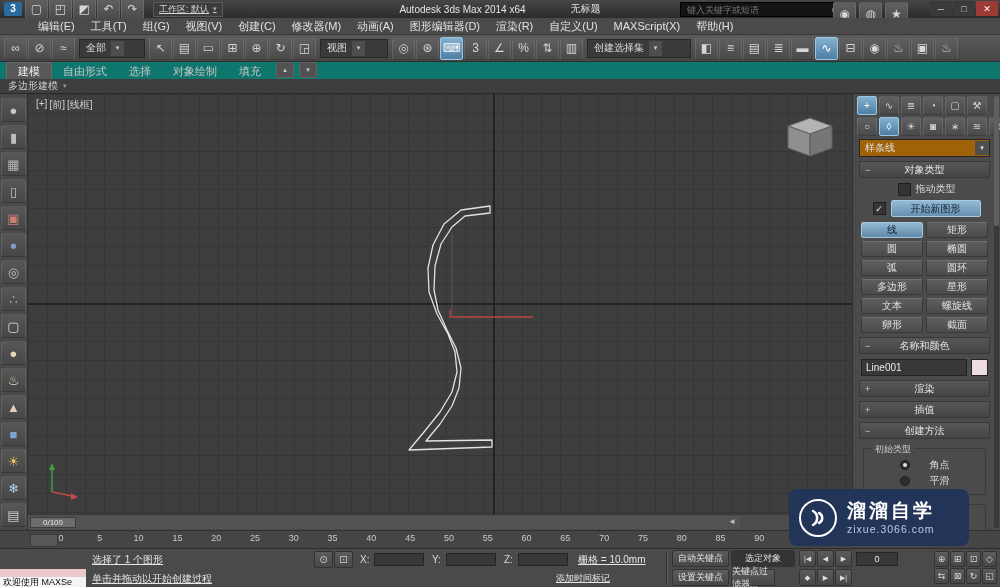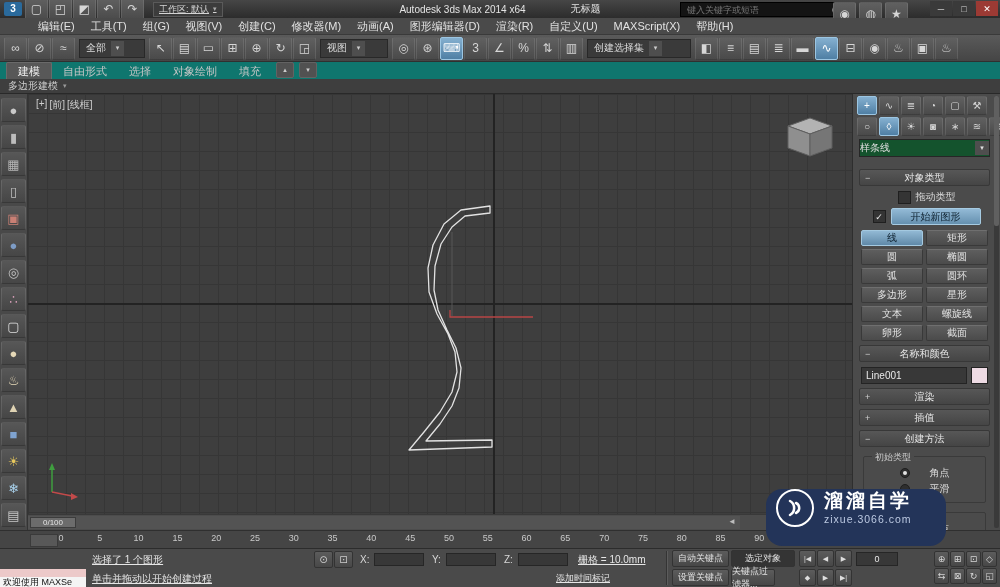--- a/index.html
+++ b/index.html
@@ -61,21 +61,21 @@
   #time-slider{position:absolute;left:0;bottom:0;width:100%;height:15px;background:#4c4c4c;border-top:1px solid #393939;z-index:6;}
   #ts-track{position:absolute;left:0;top:1px;width:712px;height:13px;background:#535353;}
   #ts-handle{position:absolute;left:2px;top:2px;width:46px;height:11px;background:#6c6c6c;border:1px solid #3c3c3c;
     font-size:8px;color:#e5e5e5;display:flex;align-items:center;justify-content:center;box-sizing:border-box;}
   #ts-arrow{position:absolute;left:700px;top:2px;font-size:8px;color:#bdbdbd;}
 
   
   #cmd-panel{position:absolute;left:852px;top:94px;width:148px;height:436px;background:#4b4b4b;border-left:1px solid #2e2e2e;box-sizing:border-box;overflow:hidden;}
   .cp-iconrow{display:flex;gap:2px;padding:2px 4px 0 4px;}
   .cp-iconrow .ibtn{width:18px;height:17px;font-size:10px;}
-  .cp-drop{height:16px;margin:3px 10px 12px 6px;background:#14532d;border:1px solid #262626;display:flex;align-items:center;font-size:10px;color:#e0e0e0;}
+  .cp-drop{height:16px;margin:3px 10px 4px 6px;background:#a16207;border:1px solid #262626;display:flex;align-items:center;font-size:10px;color:#e0e0e0;padding-left:5px;}
   .cp-drop .arrow{margin-left:auto;width:14px;height:14px;background:#4e4e4e;display:flex;align-items:center;justify-content:center;font-size:7px;}
   .rollout{height:15px;margin:4px 10px 0 6px;background:linear-gradient(#575757,#454545);border:1px solid #383838;border-radius:2px;
     position:relative;display:flex;align-items:center;justify-content:center;font-size:10px;color:#e5e5e5;}
   .rollout .sign{position:absolute;left:5px;font-size:9px;color:#cfcfcf;}
   .cb-row{display:flex;align-items:center;justify-content:center;gap:5px;margin-top:4px;font-size:10px;}
   .cb{width:11px;height:11px;background:#343434;border:1px solid #1f1f1f;display:flex;align-items:center;justify-content:center;font-size:9px;color:#e8e8e8;flex:none;}
   .nsbtn{width:88px;height:15px;background:linear-gradient(#93bad6,#6590af);border:1px solid #a6cbe2;border-radius:2px;
     display:flex;align-items:center;justify-content:center;font-size:10px;color:#0e2230;}
   #shape-grid{display:grid;grid-template-columns:1fr 1fr;gap:3px;margin:5px 12px 0 8px;}
   .obtn{height:14px;background:linear-gradient(#5e5e5e,#4b4b4b);border:1px solid #393939;border-top-color:#6f6f6f;border-radius:2px;
@@ -114,22 +114,22 @@
     border:1px solid #333;border-radius:2px;font-size:7px;color:#ddd;box-sizing:border-box;}
   #pb-row1,#pb-row2{position:absolute;left:799px;display:flex;gap:1px;}
   #frame-field{position:absolute;left:856px;top:3px;width:42px;height:14px;background:#383838;border:1px solid #262626;
     font-size:9px;color:#e8e8e8;display:flex;align-items:center;justify-content:center;box-sizing:border-box;}
   #nav-grid{position:absolute;left:934px;top:2px;display:grid;grid-template-columns:repeat(4,15px);grid-auto-rows:16px;gap:1px;}
   .nbtn{display:flex;align-items:center;justify-content:center;background:linear-gradient(#5c5c5c,#474747);border:1px solid #333;
     border-radius:2px;font-size:9px;color:#d5d5d5;box-sizing:border-box;}
   .stsep{position:absolute;width:1px;background:#343434;border-right:1px solid #5c5c5c;top:2px;height:34px;}
 
   
-  #watermark{position:absolute;left:766px;top:489px;width:180px;height:57px;background:#233459;border-radius:16px;z-index:50;
-    display:flex;padding:0 10px;box-sizing:border-box;gap:10px;}
+  #watermark{position:absolute;left:789px;top:489px;width:180px;height:57px;background:#233459;border-radius:8px;z-index:50;
+    display:flex;align-items:center;padding:0 10px;box-sizing:border-box;gap:10px;}
   #wm-logo{width:38px;height:38px;border:2.5px solid #fff;border-radius:50%;flex:none;display:flex;align-items:center;justify-content:center;box-sizing:border-box;}
   #wm-text{display:flex;flex-direction:column;line-height:1.25;}
   #wm-title{font-size:19px;font-weight:bold;color:#ffffff;letter-spacing:3px;}
   #wm-url{font-size:10.5px;color:#bcc9e2;letter-spacing:1px;}
 </style>
 </head>
 <body>
 
 <div id="app">
 

